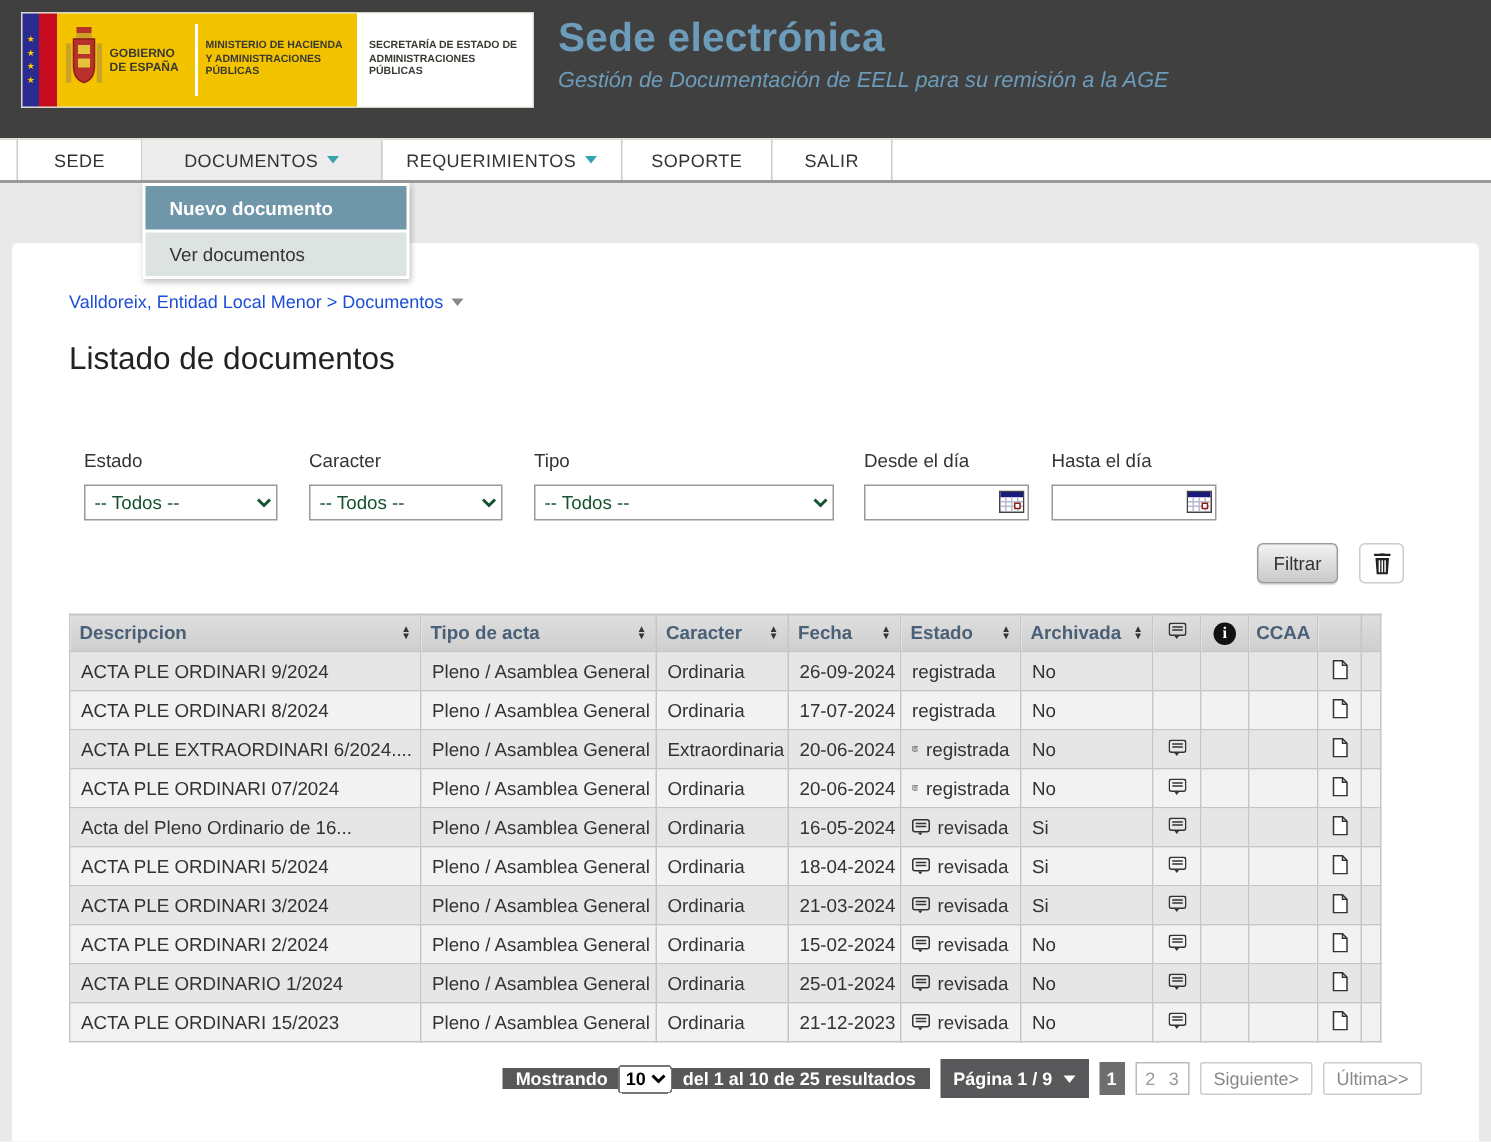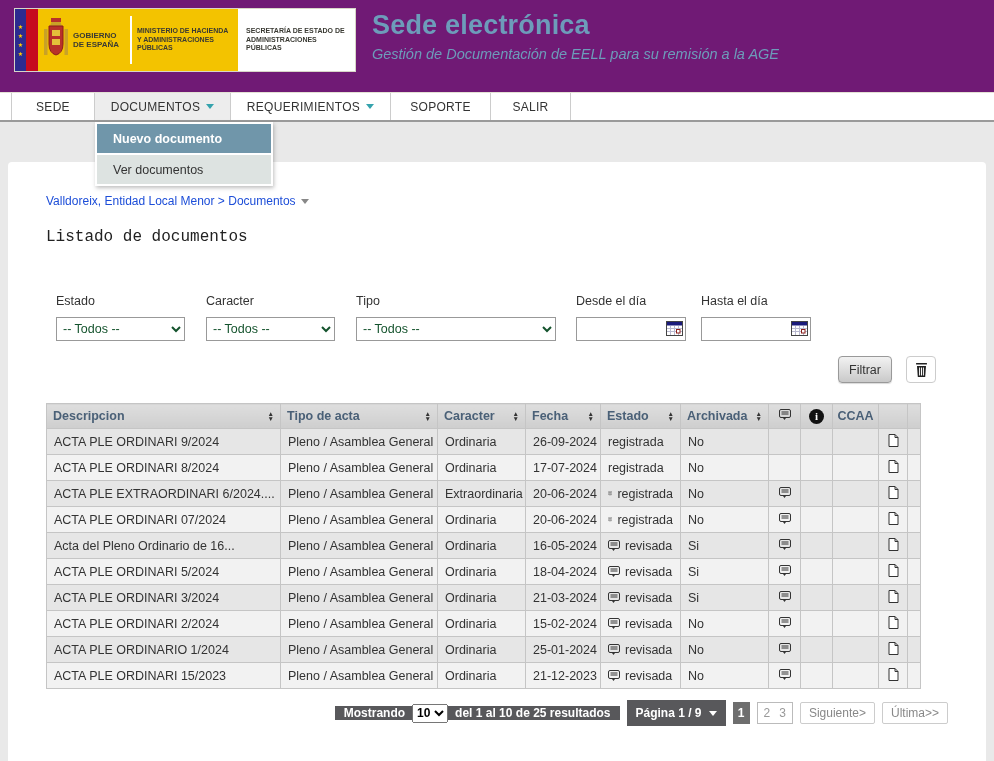--- a/index.html
+++ b/index.html
@@ -8,21 +8,21 @@
     font-family:"Liberation Sans", sans-serif;
     background:#e9e9e9;
     position:relative;
     overflow:hidden;
     color:#333;
   }
 
   
   .app-header {
     position:absolute; top:0; left:0; width:994px; height:93px;
-    background:#701a75; border-bottom:1px solid #e3e1d4;
+    background:#404040; border-bottom:1px solid #e3e1d4;
   }
   .logo-box {
     position:absolute; left:14px; top:8px; width:342px; height:64px;
     display:flex; background:#fff; border:1px solid #d7d5c8;
   }
   .eu-strip {
     width:11px; background:#2b2b8f; display:flex; flex-direction:column;
     align-items:center; justify-content:center; gap:3px;
   }
   .eu-strip span { color:#ffcc00; font-size:6px; line-height:6px; }
@@ -86,21 +86,21 @@
     background:#fff; border-radius:4px 4px 0 0; padding:0 38px;
   }
   .breadcrumb {
     margin-top:32px; font-size:12px; color:#1d4ed8; display:flex;
     align-items:center; gap:5px; cursor:pointer;
   }
   .caret-grey {
     width:0; height:0; border-left:4px solid transparent;
     border-right:4px solid transparent; border-top:5px solid #888;
   }
-  .page-title { margin-top:20px; font-size:16px; font-weight:normal; color:#222;font-family:Liberation Mono, monospace; }
+  .page-title { margin-top:20px; font-size:21px; font-weight:normal; color:#222; }
 
   
   .filters { margin-top:48px; display:flex; margin-left:10px; }
   .f-group { display:flex; flex-direction:column; }
   .f-label { font-size:12.5px; color:#333; margin-bottom:9px; }
   .f-select { height:24px; font-size:12.5px; font-family:"Liberation Sans",sans-serif;
     border:1px solid #999; background:#fff; color:#14532d; padding:0 2px; }
   .w-estado { width:129px; margin-right:21px; }
   .w-caracter { width:129px; margin-right:21px; }
   .w-tipo { width:200px; margin-right:20px; }
@@ -197,21 +197,21 @@
   <div class="titles">
     <div class="app-title">Sede electrónica</div>
     <div class="app-subtitle">Gestión de Documentación de EELL para su remisión a la AGE</div>
   </div>
 </header>
 
 <nav class="nav">
   <div class="nav-item" style="width:84px">
     <span>SEDE</span>
   </div>
-  <div class="nav-item open" style="width:136px">
+  <div class="nav-item open" style="width:160px">
     <span>DOCUMENTOS</span>
     <span class="caret-teal"></span>
   </div>
   <div class="nav-item" style="width:160px">
     <span>REQUERIMIENTOS</span>
     <span class="caret-teal"></span>
   </div>
   <div class="nav-item" style="width:100px">
     <span>SOPORTE</span>
   </div>

